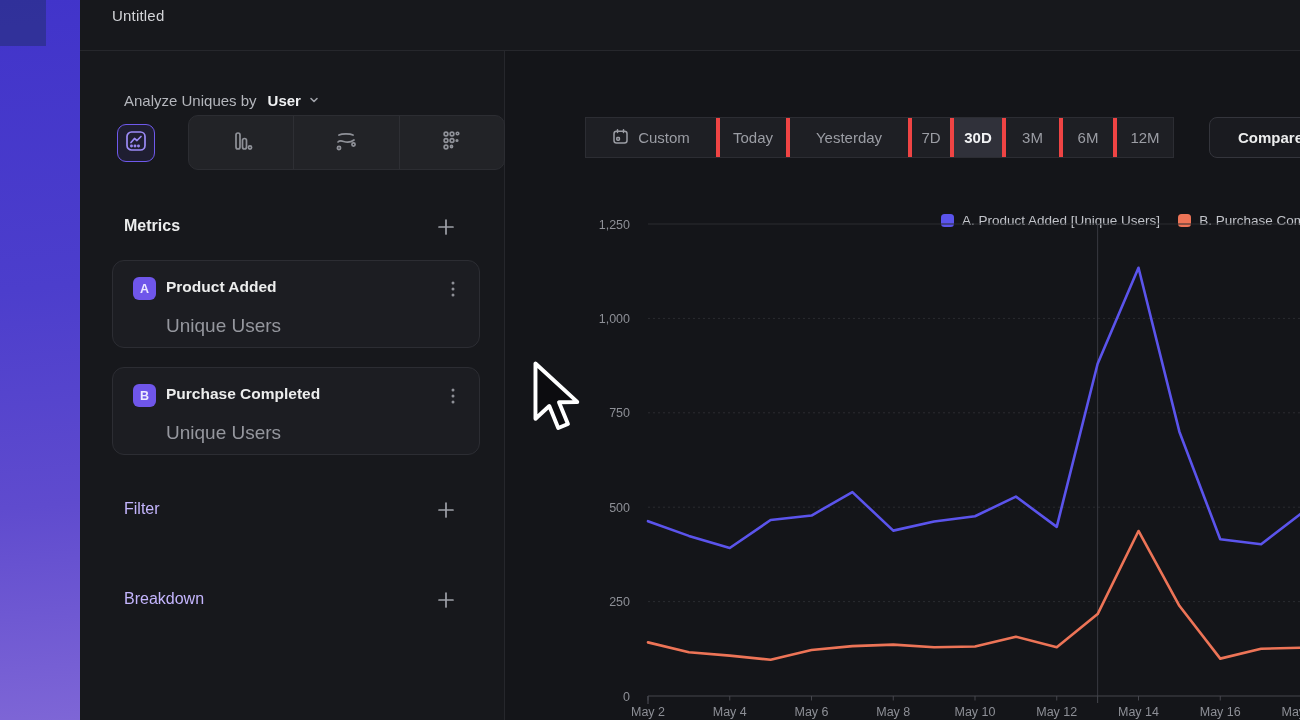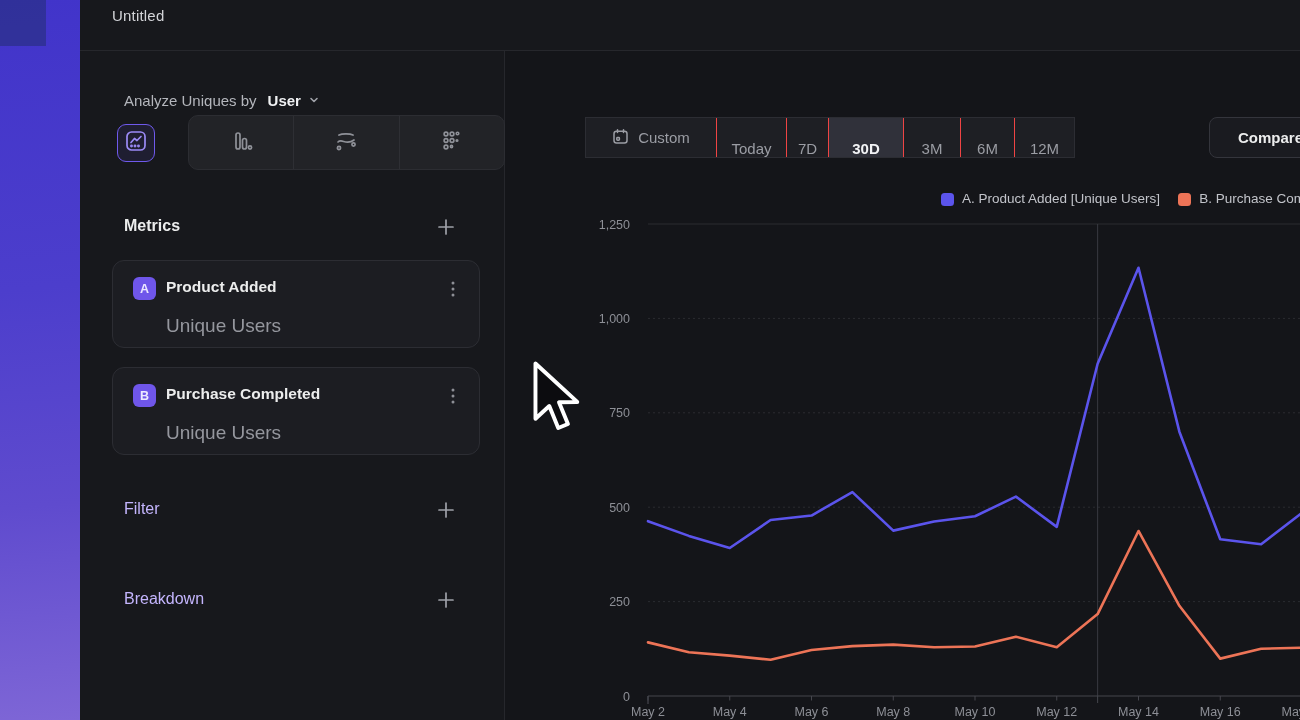--- a/index.html
+++ b/index.html
@@ -68,32 +68,32 @@
 
   
   .range-bar {
     position:absolute; left:585px; top:117px; height:41px;
     display:flex; background:#1e1f24; border:1px solid #2c2d33; border-radius:0; overflow:hidden;
   }
   .range-seg {
     display:flex; align-items:center; justify-content:center; gap:9px;
     font-size:15px; color:#9b9da4; cursor:pointer; white-space:nowrap;
   }
-  .range-seg + .range-seg { border-left:1px solid #ef4444;align-items:flex-end; }
+  .range-seg + .range-seg { border-left:4px solid #ef4444; }
   .range-seg.selected { background:#30313a; color:#f2f3f5; font-weight:700; }
   .compare-btn {
     position:absolute; left:1209px; top:117px; height:41px; width:150px;
     border:1px solid #34353c; border-radius:8px; background:#1a1b20;
     display:flex; align-items:center; padding-left:28px;
     font-size:15px; font-weight:700; color:#eceded; cursor:pointer; white-space:nowrap;
   }
 
   
   .legend { position:absolute; left:941px; top:191px; display:flex; gap:18px; white-space:nowrap; }
-  .legend-item { display:flex; align-items:flex-end; gap:8px; font-size:13.5px; color:#c2c4ca; }
+  .legend-item { display:flex; align-items:center; gap:8px; font-size:13.5px; color:#c2c4ca;margin-top:22px; }
   .legend-swatch { width:13px; height:13px; border-radius:3.5px; display:inline-block; }
 
   
   #chart { position:absolute; left:505px; top:0; }
 
   .cursor { position:absolute; left:531px; top:357px; }
 </style>
 </head>
 <body>
 
@@ -228,24 +228,27 @@
             <line x1="5.5" y1="1.8" x2="5.5" y2="4.6"></line>
             <line x1="11.5" y1="1.8" x2="11.5" y2="4.6"></line>
           <rect x="4.8" y="9.6" width="2.6" height="2.6" rx="0.7"></rect>
         </svg>
       </span>
       <span>Custom</span>
     </div>
     <div class="range-seg" style="width:70px;">
         <span>Today</span>
       </div>
+    <div class="range-seg" style="width:122px;">
+        <span>Yesterday</span>
+      </div>
     <div class="range-seg" style="width:42px;">
         <span>7D</span>
       </div>
-    <div class="range-seg selected" style="width:75px;">
+    <div class="range-seg selected" style="width:52px;">
         <span>30D</span>
       </div>
     <div class="range-seg" style="width:57px;">
         <span>3M</span>
       </div>
     <div class="range-seg" style="width:54px;">
         <span>6M</span>
       </div>
     <div class="range-seg" style="width:60px;">
         <span>12M</span>

